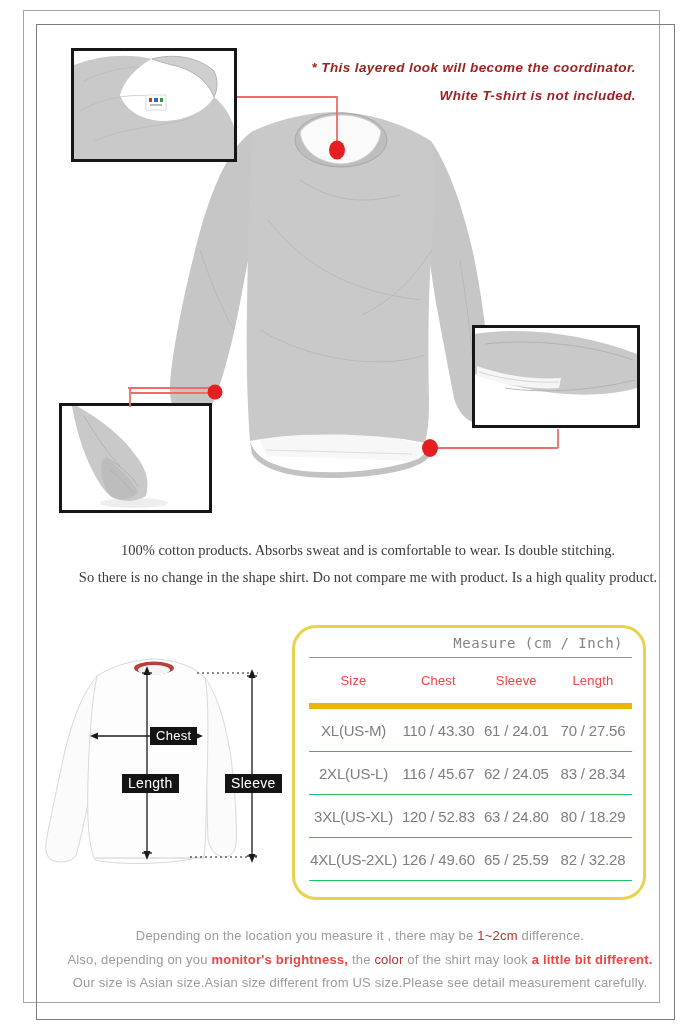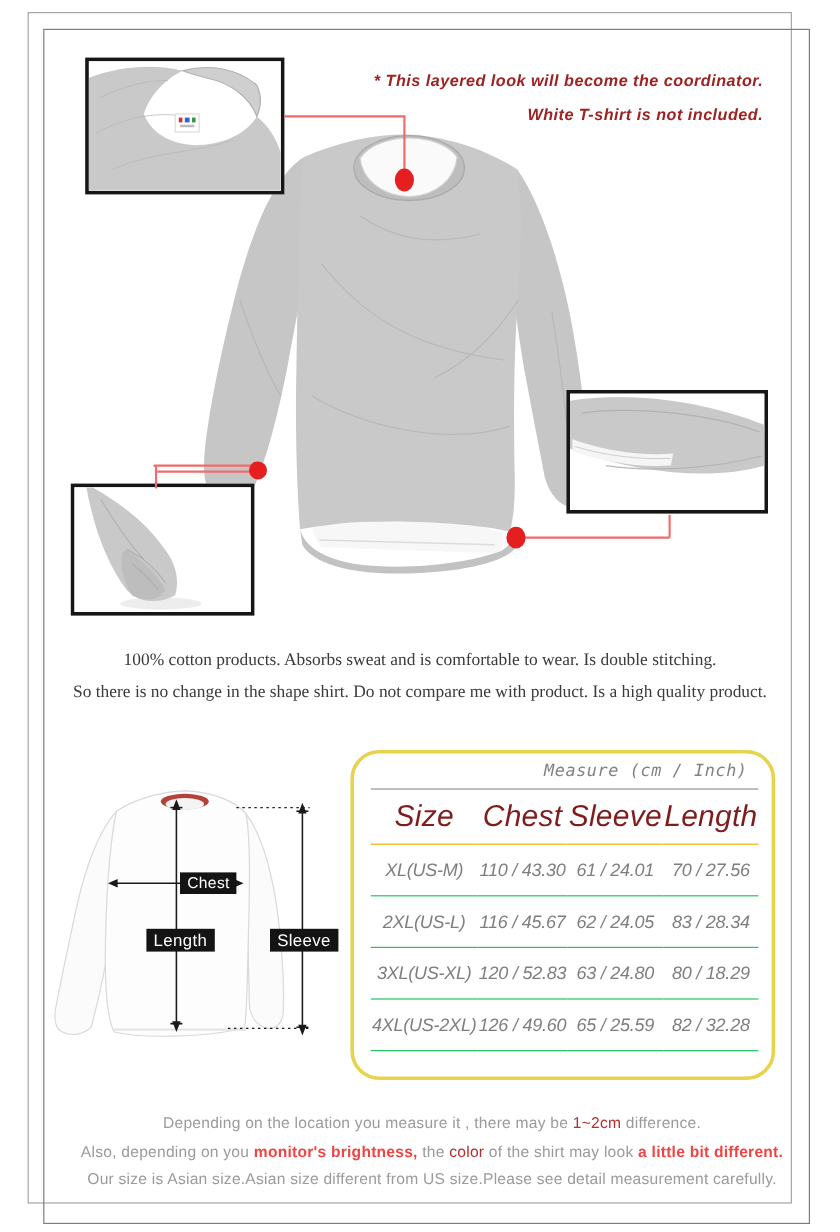--- a/index.html
+++ b/index.html
@@ -16,37 +16,37 @@
   .redlines{z-index:6;}
   .artwork{z-index:1;}
 
   .inset{position:absolute;border:3px solid #161616;background:#fff;box-sizing:border-box;z-index:3;}
   .inset svg{display:block;width:100%;height:100%;}
   .inset-collar{left:71px;top:48px;width:166px;height:114px;}
   .inset-cuff{left:59px;top:403px;width:153px;height:110px;}
   .inset-hem{left:472px;top:325px;width:168px;height:103px;}
 
   .desc{position:absolute;left:25px;top:537px;width:650px;text-align:center;z-index:4;
-        font-family:"Liberation Serif", serif;font-size:14.5px;color:#3a3a3a;line-height:27px;}
+        font-family:"Liberation Serif", serif;font-size:14.5px;color:#3a3a3a;line-height:27px;padding-left:18px;}
 
   .diagram-label{position:absolute;background:#141414;color:#fff;z-index:5;
                  padding:1px 6px 2px;letter-spacing:.3px;white-space:nowrap;}
   .lbl-chest{left:150px;top:727px;font-size:13px;}
   .lbl-length{left:122px;top:774px;font-size:14px;}
   .lbl-sleeve{left:225px;top:774px;font-size:14px;}
 
   .yellow-box{position:absolute;left:292px;top:625px;width:354px;height:275px;z-index:2;
               border:3px solid #e7d34e;border-radius:24px;box-sizing:border-box;background:#fff;}
 
-  .table-wrap{position:absolute;left:309px;top:631px;width:323px;z-index:4;font-style:italic;}
+  .table-wrap{position:absolute;left:309px;top:631px;width:323px;z-index:4;}
   .table-title{text-align:right;font-family:"DejaVu Sans Mono", monospace;font-size:14px;
                color:#828282;padding:4px 9px 6px 0;border-bottom:1px solid #969696;letter-spacing:.5px;}
   table.size{width:100%;border-collapse:collapse;}
-  table.size th{font-weight:normal;font-size:25px;color:#7f1d1d;height:43px;
-                border-bottom:1px solid #eab308;letter-spacing:.2px;}
+  table.size th{font-weight:normal;font-size:13px;color:#ef4444;height:43px;
+                border-bottom:6px solid #eab308;letter-spacing:.2px;}
   table.size td{font-size:15px;color:#7e7e7e;text-align:center;height:40px;
                 border-bottom:1px solid #22c55e;letter-spacing:-.2px;white-space:nowrap;}
 
   .footer-note{position:absolute;left:52px;top:924px;width:616px;text-align:center;z-index:4;
                font-size:13px;color:#9b9b9b;line-height:23.5px;letter-spacing:.2px;}
   .footer-note .r{color:#b03030;}
   .footer-note .rb{color:#ef4444;font-weight:bold;text-align:right;}
 </style>
 </head>
 <body>

